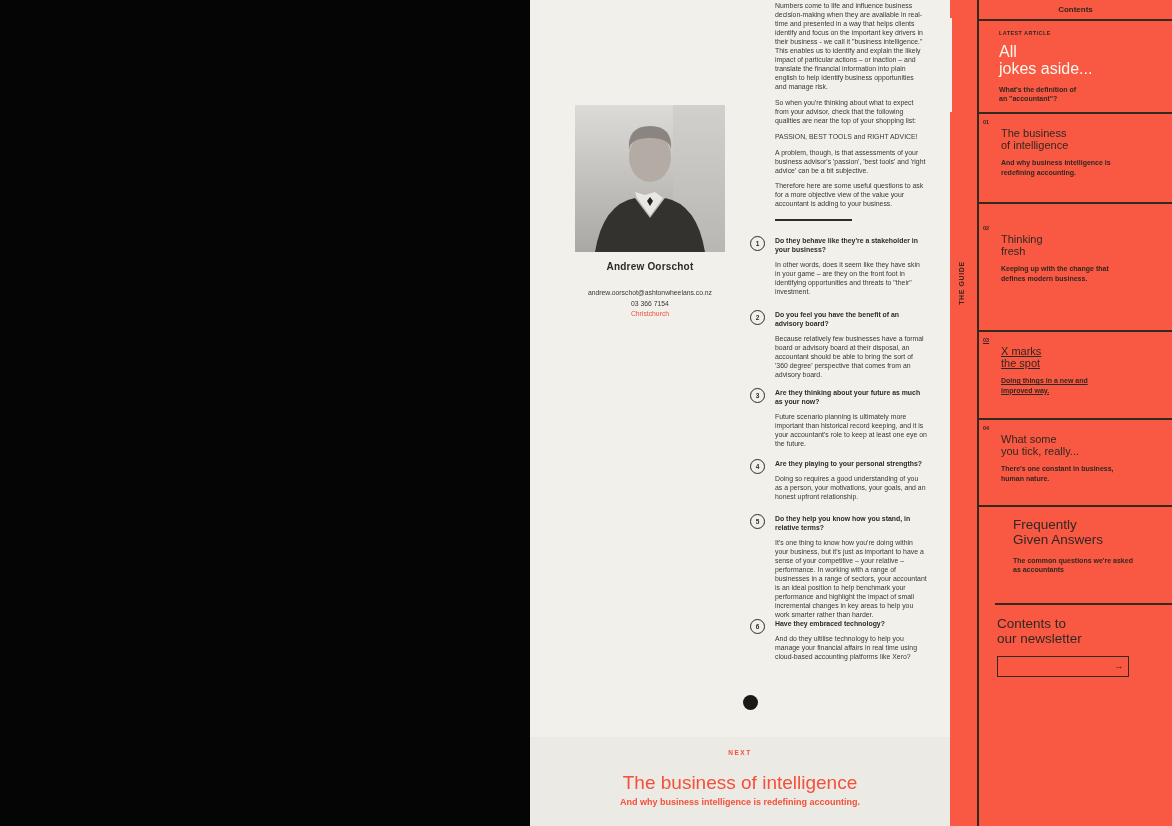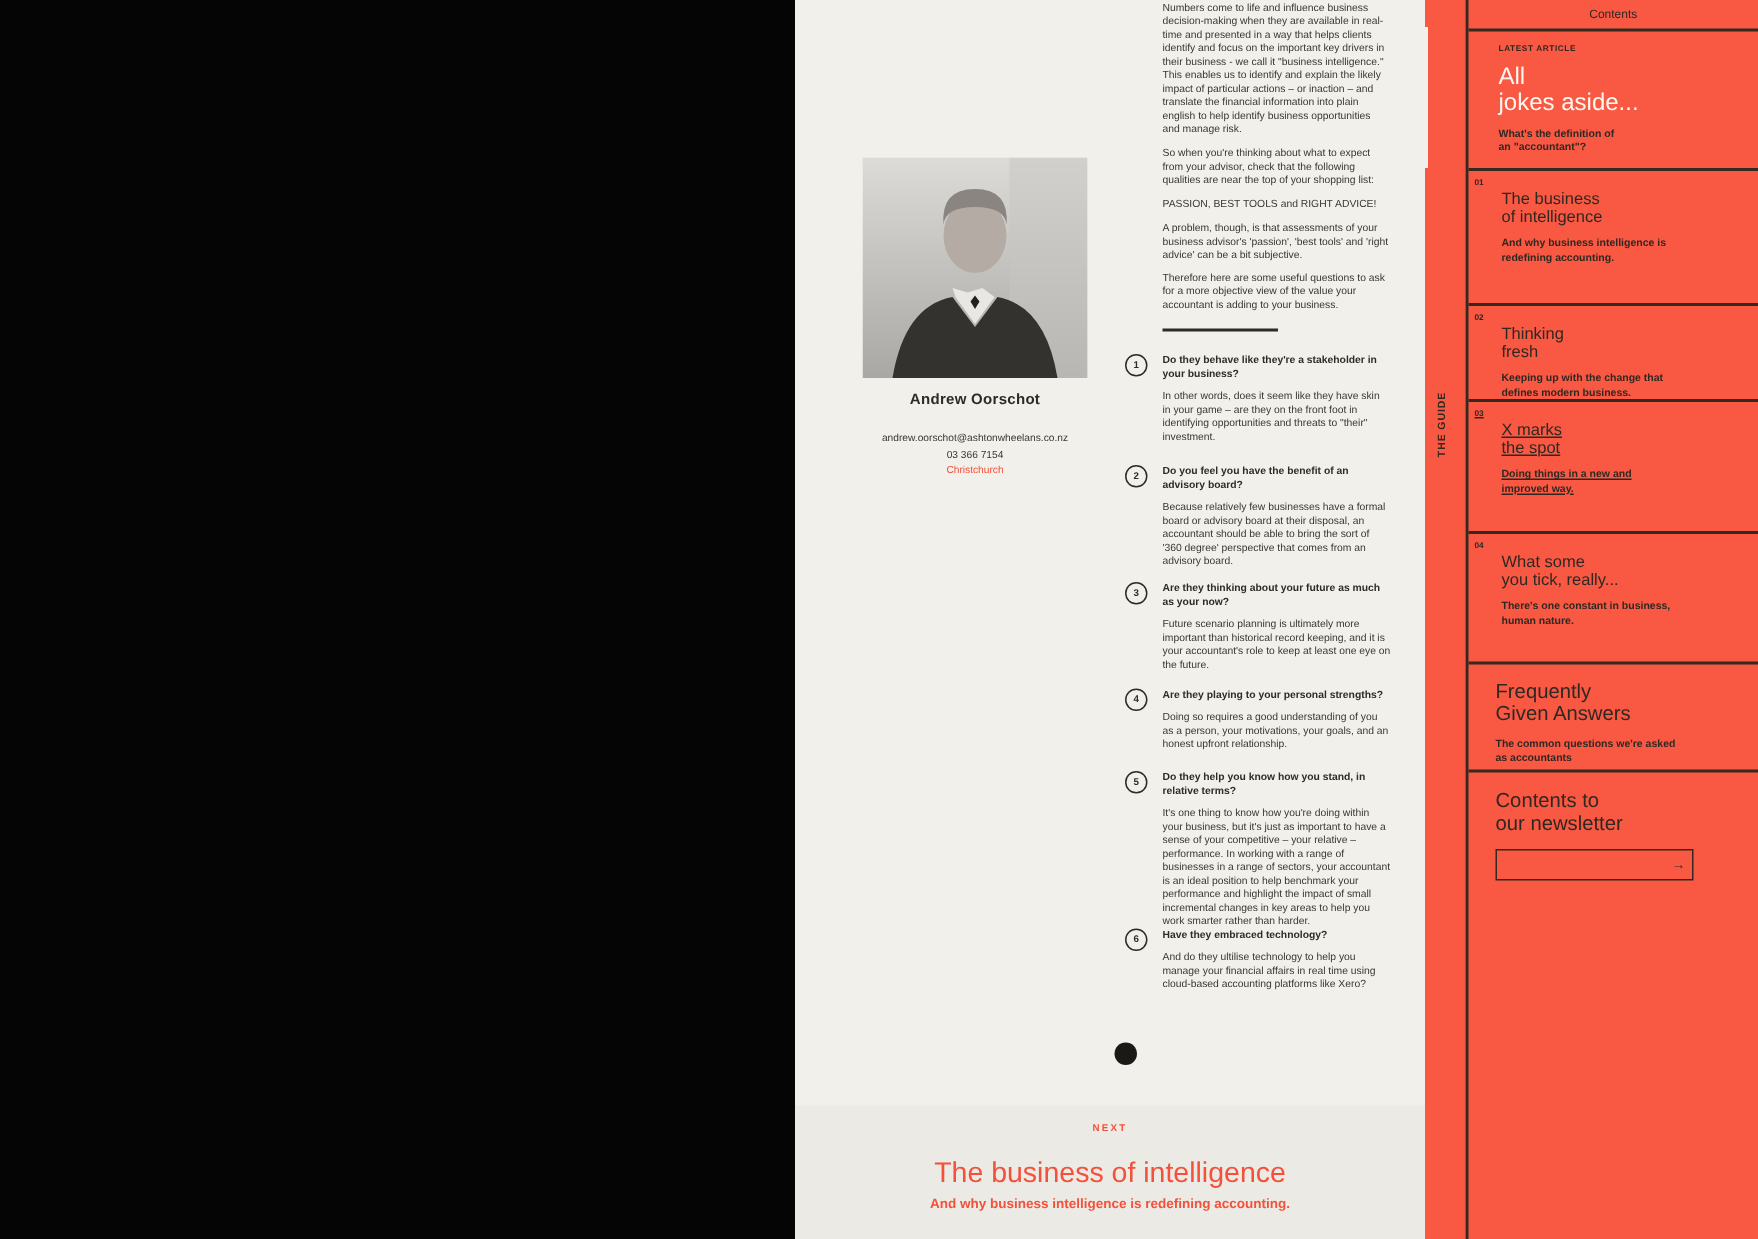--- a/index.html
+++ b/index.html
@@ -39,34 +39,34 @@
   
   #guide-strip { position:absolute; left:950px; top:0; width:27px; height:826px; background:#F95843; }
   #scroll-seam { position:absolute; left:0; top:18px; width:2px; height:94px; background:#F1F0EA; }
   #guide-label { position:absolute; left:-17px; top:278px; width:60px; height:10px; text-align:center;
                  transform:rotate(-90deg); font-size:7px; font-weight:bold; letter-spacing:.6px; color:#33291F; }
 
   
   #contents-panel { position:absolute; left:977px; top:0; width:195px; height:826px;
                     background:#F95843; border-left:2px solid #33291F; color:#2F2822; }
   .panel-sec { border-bottom:2px solid #33291F; overflow:hidden; }
-  #panel-header { height:21px; display:flex; align-items:center; justify-content:center; font-size:8px; }
+  #panel-header { height:21px; display:flex; align-items:center; justify-content:center; font-size:8px;font-weight:bold; }
 
   #latest-sec { height:93px; padding:9px 14px 0 20px; }
   .latest-tag { font-size:5.5px; font-weight:bold; letter-spacing:.4px; }
   .latest-title { margin-top:7px; font-size:16px; line-height:1.08; color:#FCF8EF; white-space:pre-line; cursor:pointer; }
   .latest-desc { margin-top:7px; font-size:7px; font-weight:bold; line-height:1.35; white-space:pre-line; }
 
   .toc-item { padding:5px 14px 0 4px; cursor:pointer; }
   .toc-num { font-size:5.5px; font-weight:bold; }
   .toc-title { margin-left:18px; margin-top:2px; font-size:11px; line-height:1.1; white-space:pre-line; }
   .toc-desc { margin-left:18px; margin-top:7px; font-size:7px; font-weight:bold; line-height:1.35; white-space:pre-line; }
-  #toc-1 { height:90px; } #toc-2 { height:64px; } #toc-3 { height:88px;text-decoration:underline; } #toc-4 { height:87px; }
-
-  #fga-sec { height:72px; padding:11px 14px 0 18px; cursor:pointer; }
+  #toc-1 { height:90px; } #toc-2 { height:112px;margin-top:16px; } #toc-3 { height:88px;text-decoration:underline; } #toc-4 { height:87px; }
+
+  #fga-sec { height:98px; padding:11px 14px 0 18px; cursor:pointer;margin-left:16px; }
   .fga-title { font-size:13.5px; line-height:1.1; white-space:pre-line; }
   .fga-desc { margin-top:8px; font-size:7px; font-weight:bold; line-height:1.35; white-space:pre-line; }
 
   #subscribe-sec { padding:12px 14px 0 18px; border-bottom:none; }
   .sub-title { font-size:13.5px; line-height:1.1; white-space:pre-line; }
   .sub-form { margin-top:9px; width:132px; height:21px; border:1px solid #33291F; display:flex; align-items:center; }
   .sub-input { flex:1; border:none; background:transparent; height:100%; font-size:7px; padding:0 4px;
                font-family:"Liberation Sans",sans-serif; color:#2F2822; outline:none; }
   .sub-arrow { width:18px; font-size:9px; color:#33291F; background:none; border:none; cursor:pointer;
                font-family:"Liberation Sans",sans-serif; }

